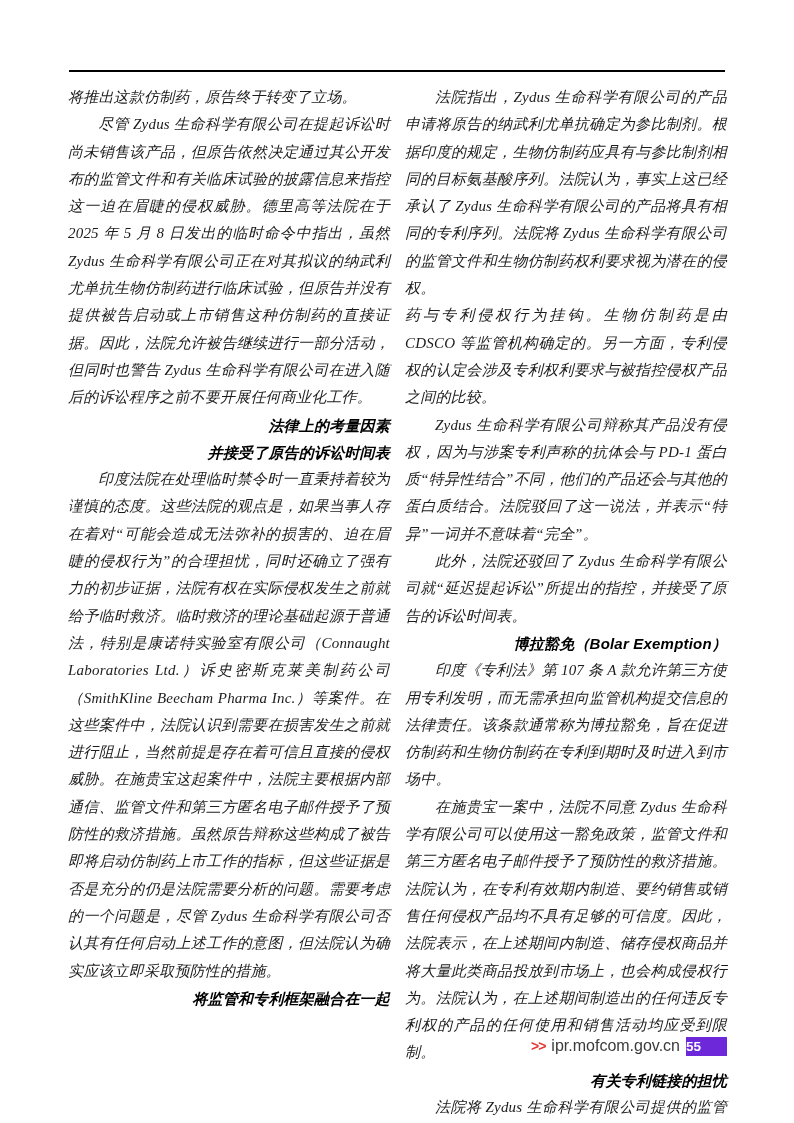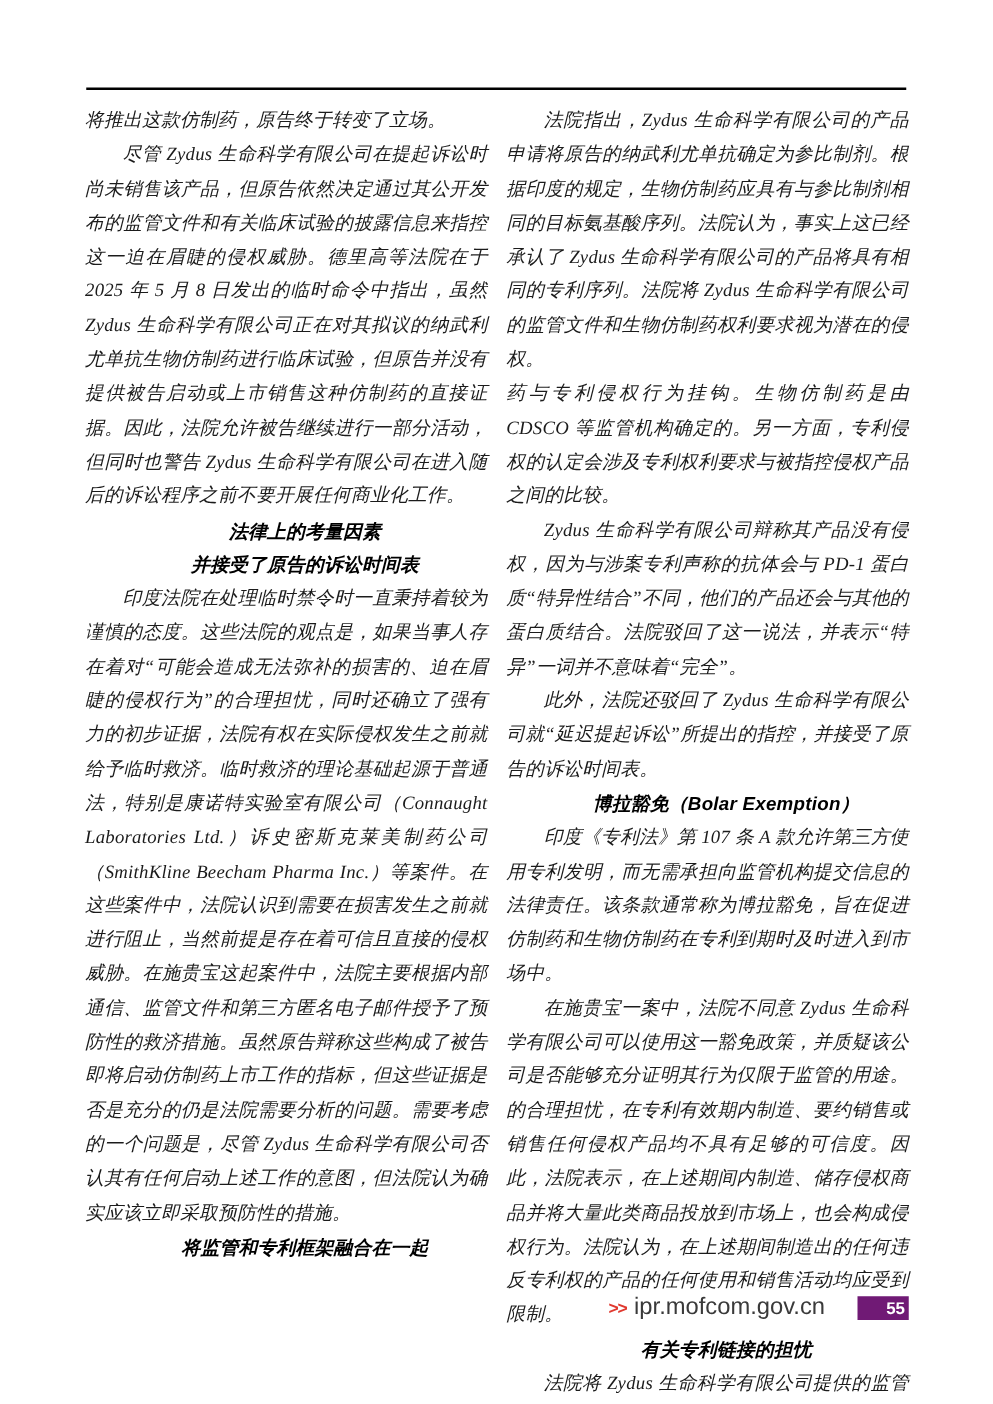--- a/index.html
+++ b/index.html
@@ -38,21 +38,21 @@
     margin: 0; padding: 0;
     font-size: 15px;
     line-height: 27.3px;
     font-style: italic;
   }
   .col p.paragraph { font-weight: 400; }
   .col h3.heading {
     font-family: "Liberation Sans", "DejaVu Sans", sans-serif;
     font-weight: 700;
     color: #000;
-    text-align: center;
+    text-align: right;
   }
   .indent { text-indent: 2em; }
   .no-indent { text-indent: 0; }
 
   .footer {
     position: absolute;
     top: 1036px;
     left: 0; right: 67px;
     height: 20px;
     display: flex;
@@ -62,29 +62,29 @@
   }
   .footer .chevrons {
     color: #e0392f;
     font-weight: 700;
     font-size: 14px;
     letter-spacing: -1px;
     margin-right: 6px;
   }
   .footer .site {
     color: #3a3a3a;
-    font-size: 19px;
-    margin-right: 26px;
+    font-size: 16px;
+    margin-right: 6px;
   }
   .footer .page-box {
-    background: #701a75;
+    background: #6d28d9;
     color: #fff;
     width: 41px; height: 19px;
     line-height: 19px;
-    text-align: right;
+    text-align: left;
     padding-right: 3px;
     box-sizing: border-box;
     font-size: 13.5px;
     font-weight: 700;
   }
 </style>
 </head>
 <body>
 
 <div class="page">
@@ -100,21 +100,21 @@
         <p class="paragraph indent">印度法院在处理临时禁令时一直秉持着较为谨慎的态度。这些法院的观点是，如果当事人存在着对“可能会造成无法弥补的损害的、迫在眉睫的侵权行为”的合理担忧，同时还确立了强有力的初步证据，法院有权在实际侵权发生之前就给予临时救济。临时救济的理论基础起源于普通法，特别是康诺特实验室有限公司（Connaught Laboratories Ltd.）诉史密斯克莱美制药公司（SmithKline Beecham Pharma Inc.）等案件。在这些案件中，法院认识到需要在损害发生之前就进行阻止，当然前提是存在着可信且直接的侵权威胁。在施贵宝这起案件中，法院主要根据内部通信、监管文件和第三方匿名电子邮件授予了预防性的救济措施。虽然原告辩称这些构成了被告即将启动仿制药上市工作的指标，但这些证据是否是充分的仍是法院需要分析的问题。需要考虑的一个问题是，尽管 Zydus 生命科学有限公司否认其有任何启动上述工作的意图，但法院认为确实应该立即采取预防性的措施。</p>
         <h3 class="heading indent">将监管和专利框架融合在一起</h3>
       </div>
     <div class="col">
         <p class="paragraph indent">法院指出，Zydus 生命科学有限公司的产品申请将原告的纳武利尤单抗确定为参比制剂。根据印度的规定，生物仿制药应具有与参比制剂相同的目标氨基酸序列。法院认为，事实上这已经承认了 Zydus 生命科学有限公司的产品将具有相同的专利序列。法院将 Zydus 生命科学有限公司的监管文件和生物仿制药权利要求视为潜在的侵权。</p>
         <p class="paragraph no-indent">药与专利侵权行为挂钩。生物仿制药是由 CDSCO 等监管机构确定的。另一方面，专利侵权的认定会涉及专利权利要求与被指控侵权产品之间的比较。</p>
         <p class="paragraph indent">Zydus 生命科学有限公司辩称其产品没有侵权，因为与涉案专利声称的抗体会与 PD-1 蛋白质“特异性结合”不同，他们的产品还会与其他的蛋白质结合。法院驳回了这一说法，并表示“特异”一词并不意味着“完全”。</p>
         <p class="paragraph indent">此外，法院还驳回了 Zydus 生命科学有限公司就“延迟提起诉讼”所提出的指控，并接受了原告的诉讼时间表。</p>
         <h3 class="heading indent">博拉豁免（Bolar Exemption）</h3>
         <p class="paragraph indent">印度《专利法》第 107 条 A 款允许第三方使用专利发明，而无需承担向监管机构提交信息的法律责任。该条款通常称为博拉豁免，旨在促进仿制药和生物仿制药在专利到期时及时进入到市场中。</p>
-        <p class="paragraph indent">在施贵宝一案中，法院不同意 Zydus 生命科学有限公司可以使用这一豁免政策，并质疑该公司是否能够充分证明其行为仅限于监管的用途。的合理担忧，在专利有效期内制造、要约销售或销售任何侵权产品均不具有足够的可信度。因此，法院表示，在上述期间内制造、储存侵权商品并将大量此类商品投放到市场上，也会构成侵权行为。法院认为，在上述期间制造出的任何违反专利权的产品的任何使用和销售活动均应受到限制。</p>
+        <p class="paragraph indent">在施贵宝一案中，法院不同意 Zydus 生命科学有限公司可以使用这一豁免政策，监管文件和第三方匿名电子邮件授予了预防性的救济措施。法院认为，在专利有效期内制造、要约销售或销售任何侵权产品均不具有足够的可信度。因此，法院表示，在上述期间内制造、储存侵权商品并将大量此类商品投放到市场上，也会构成侵权行为。法院认为，在上述期间制造出的任何违反专利权的产品的任何使用和销售活动均应受到限制。</p>
         <h3 class="heading indent">有关专利链接的担忧</h3>
         <p class="paragraph indent">法院将 Zydus 生命科学有限公司提供的监管文</p>
       </div>
   </div>
 
   <div class="footer">
     <span class="chevrons">&gt;&gt;</span>
     <span class="site">ipr.mofcom.gov.cn</span>
     <div class="page-box">55</div>
   </div>

